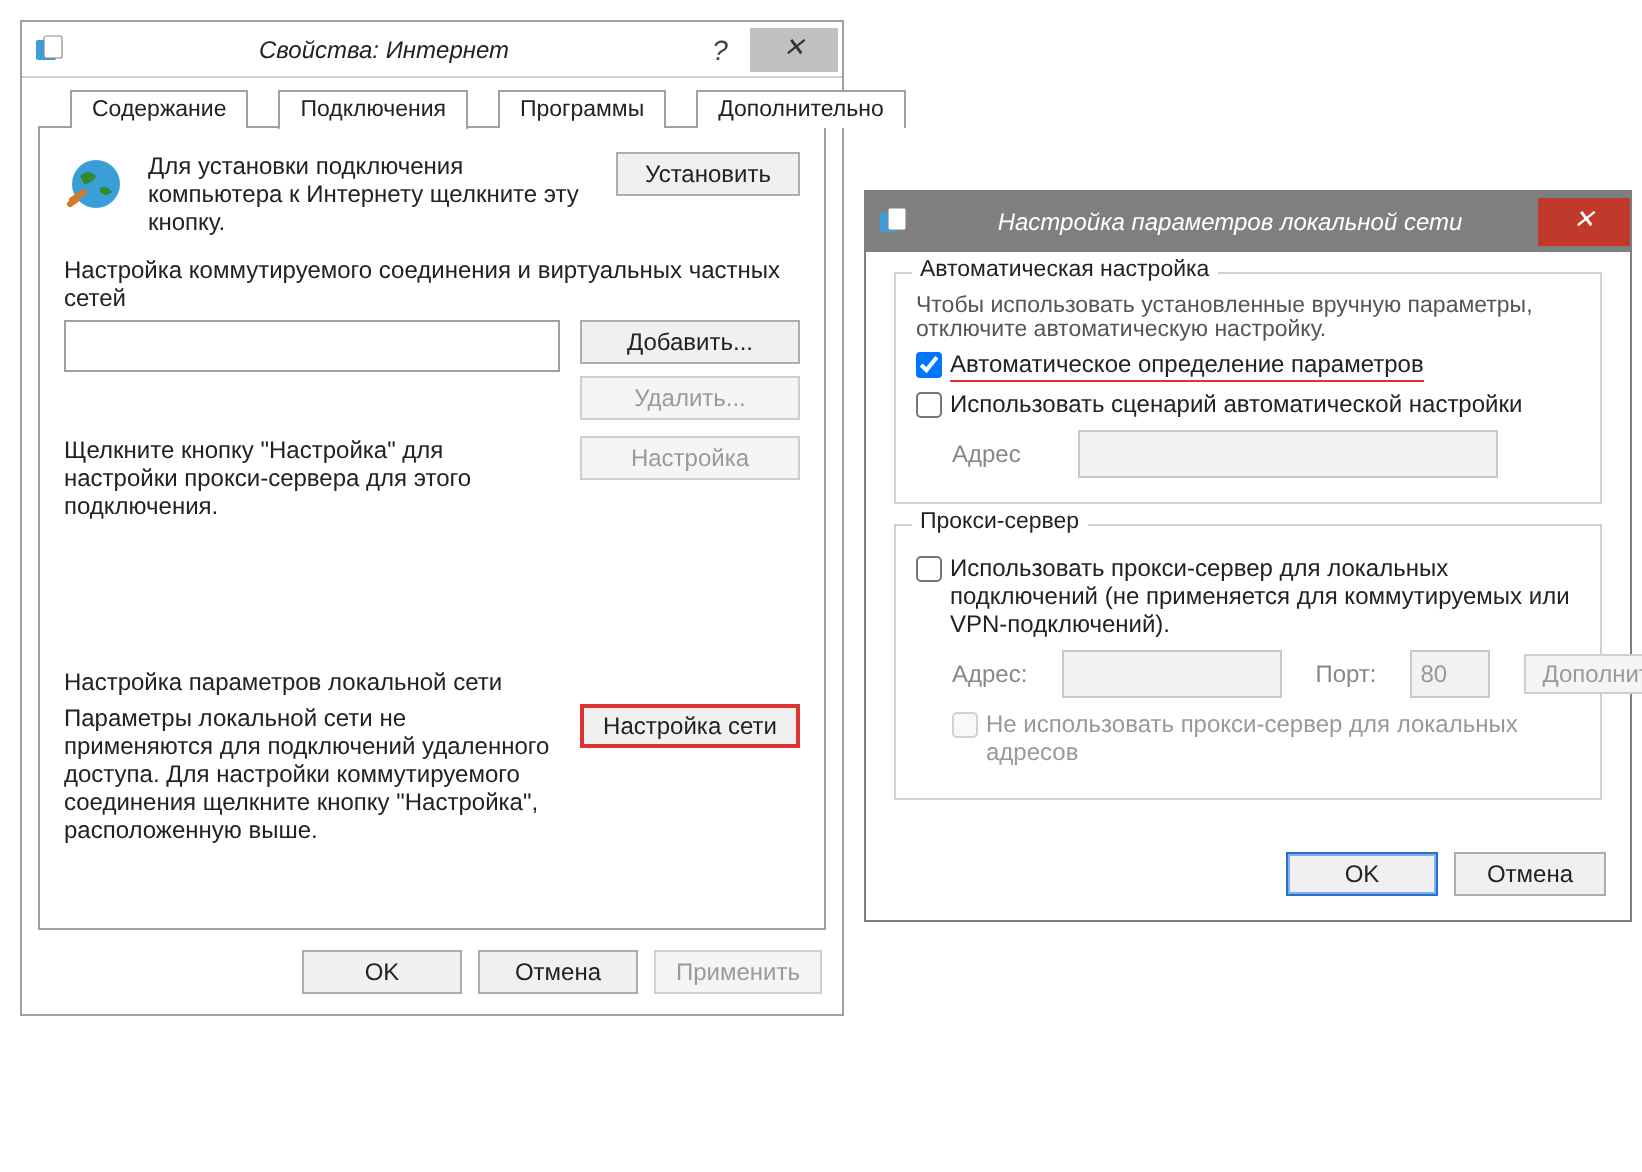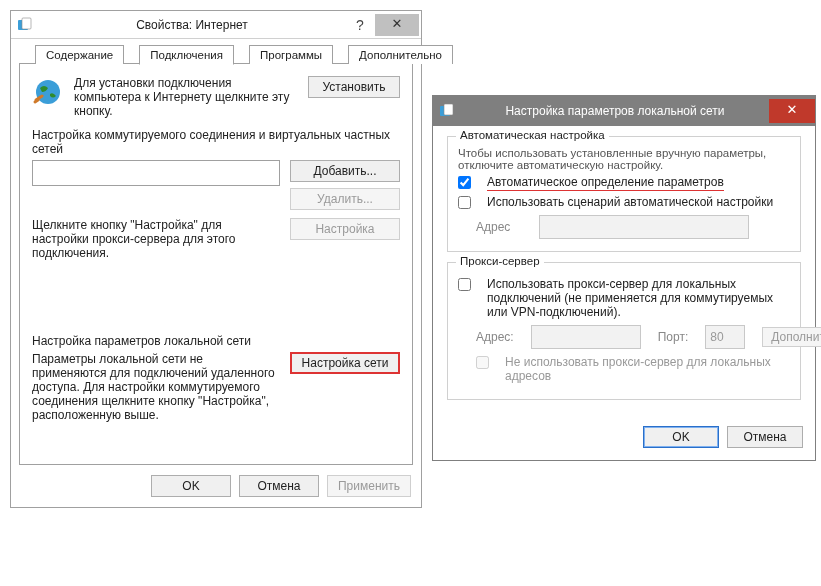--- a/index.html
+++ b/index.html
@@ -18,20 +18,21 @@
     position: absolute;
     background: #fff;
     border: 1px solid #a0a0a0;
   }
   .titlebar {
     display: flex;
     align-items: center;
     height: 28px;
     background: #fff;
     border-bottom: 1px solid #d0d0d0;
+    font-style: italic;
   }
   .titlebar.dark {
     background: #7f7f7f;
     color: #fff;
     border-bottom: none;
     height: 30px;
   }
   .titlebar .icon {
     width: 16px; height: 16px; margin: 0 6px;
   }
@@ -146,21 +147,21 @@
     margin-bottom: 10px;
     position: relative;
   }
   .group > .legend {
     position: absolute;
     top: -8px; left: 8px;
     background: #fff;
     padding: 0 4px;
     font-size: 11.5px;
   }
-  .chk { display:flex; align-items:flex-start; gap:16px; margin:4px 0; }
+  .chk { display:flex; align-items:flex-start; gap:4px; margin:4px 0; }
   .chk input { margin:1px 0 0 0; }
   .underline-red { border-bottom: 1px solid #d33; padding-bottom:1px; }
   .fieldrow { display:flex; align-items:center; gap:17px; margin:6px 0 0 18px; }
   .fieldrow label { color:#888; width:46px; }
   .txt {
     border: 1px solid #c8c8c8;
     background:#fff;
     height: 24px;
     padding: 1px 4px;
     font-size: 12px;

